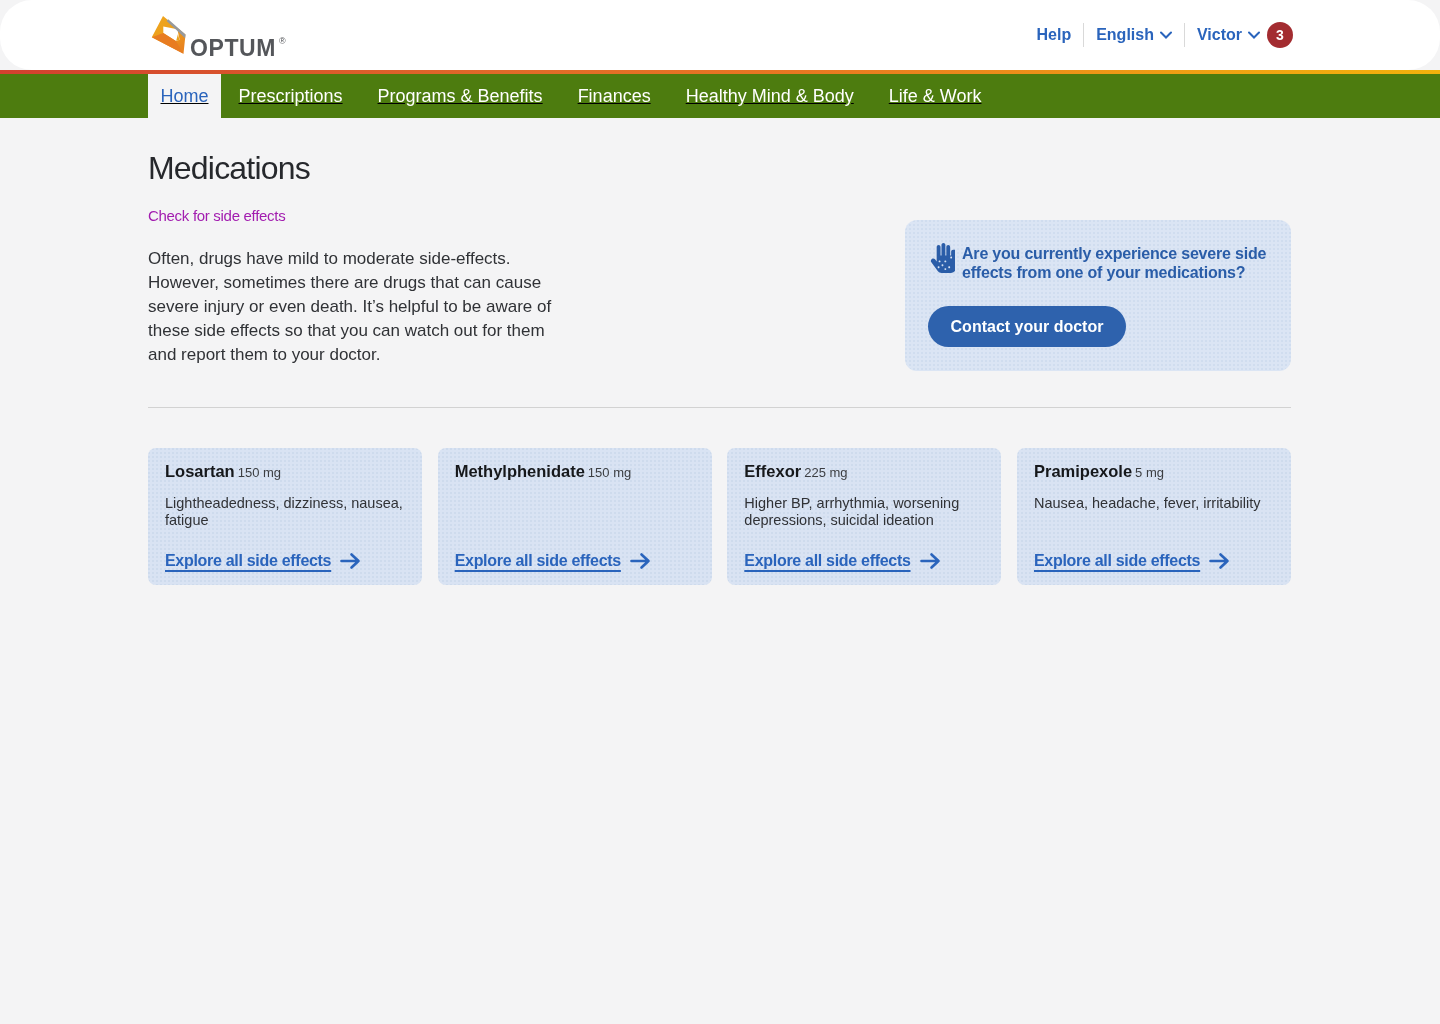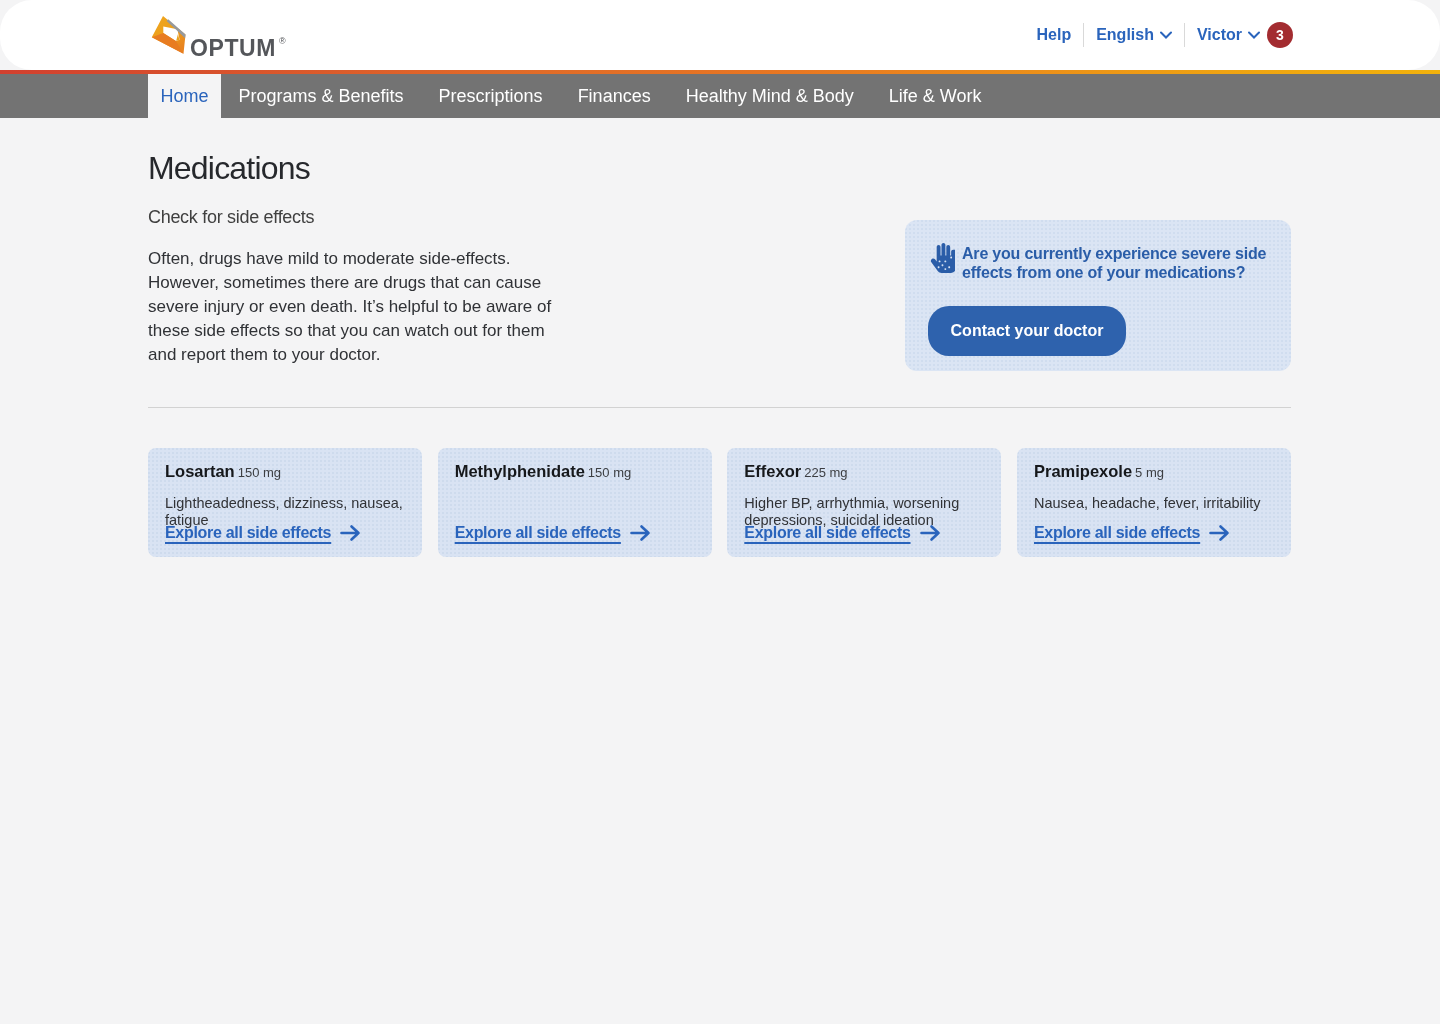--- a/index.html
+++ b/index.html
@@ -6,33 +6,33 @@
 * { margin:0; padding:0; box-sizing:border-box; }
 html,body { width:1440px; height:1024px; background:#f4f4f5; font-family:"Liberation Sans",sans-serif; position:relative; }
 .header { position:relative; height:70px; background:#ffffff;border-radius:32px; }
 .logo { position:absolute; left:151px; top:14px; }
 .hdr-right { position:absolute; right:147px; top:0; height:70px; display:flex; align-items:center; }
 .hdr-link { color:#2a64bc; font-weight:bold; font-size:16px; }
 .hdr-sep { width:1px; height:24px; background:#d9d9d9; margin:0 12px; }
 .chev { display:inline-block; margin-left:6px; }
 .badge { width:26px; height:26px; border-radius:50%; background:#a32c30; color:#fff; font-size:14px; font-weight:bold; display:flex; align-items:center; justify-content:center; margin-left:7px; }
 .grad { height:4px; background:linear-gradient(to right,#d2402f 0%,#e06a29 35%,#e87722 55%,#efa312 85%,#f2b20c 100%); }
-.nav { height:44px; background:#737373; display:flex; align-items:stretch; padding-left:148px; }
+.nav { height:44px; background:#4d7c0f; display:flex; align-items:stretch; padding-left:148px;text-decoration:underline; }
 .nav a { display:flex; align-items:center; padding:0 17.5px; color:#ffffff; font-size:18px; text-decoration:none; }
 .nav a.active { background:#f4f4f5; color:#2a64bc; width:73px; padding:0; justify-content:center; }
 h1 { position:absolute; left:148px; top:150px; font-size:32px; font-weight:normal; color:#26282c; letter-spacing:-0.8px; }
-h2 { position:absolute; left:148px; top:207px; font-size:18px; font-weight:normal; color:#404040; letter-spacing:-0.3px; }
+h2 { position:absolute; left:148px; top:207px; font-size:15px; font-weight:normal; color:#a21caf; letter-spacing:-0.3px; }
 .para { position:absolute; left:148px; top:247px; font-size:17px; line-height:24px; color:#303236; }
 .panel { position:absolute; left:905px; top:220px; width:386px; height:151px; background-color:#dbe5f4; background-image:radial-gradient(circle at 1px 1px, #d0ddef 0.8px, rgba(0,0,0,0) 1px); background-size:4px 4px; border-radius:12px; }
 .panel-head { position:absolute; left:57px; top:24px; width:330px; font-size:16px; line-height:19px; font-weight:bold; color:#2a5da8; letter-spacing:-0.2px; }
 .hand { position:absolute; left:23px; top:23px; }
-.btn { position:absolute; left:23px; top:86px; width:198px; height:50px; border-radius:21px; background:#2e62ad; color:#fff; font-weight:bold; font-size:16px; display:flex; align-items:center; justify-content:center; }
+.btn { position:absolute; left:23px; top:86px; width:198px; height:41px; border-radius:21px; background:#2e62ad; color:#fff; font-weight:bold; font-size:16px; display:flex; align-items:center; justify-content:center; }
 .divider { position:absolute; left:148px; width:1143px; top:407px; height:1px; background:#d2d2d2; }
 .cards { position:absolute; left:148px; top:448px; width:1143px; display:flex; justify-content:space-between; }
-.card { width:274px; height:109px; background-color:#d9e3f3; background-image:radial-gradient(circle at 1px 1px, #cedbed 0.8px, rgba(0,0,0,0) 1px); background-size:4px 4px; border-radius:8px; padding:14px 4px 0 17px; position:relative; }
+.card { width:274px; height:137px; background-color:#d9e3f3; background-image:radial-gradient(circle at 1px 1px, #cedbed 0.8px, rgba(0,0,0,0) 1px); background-size:4px 4px; border-radius:8px; padding:14px 4px 0 17px; position:relative; }
 .card h3 { font-size:16.5px; color:#16181b; display:inline; }
 .card .mg { font-size:13px; color:#3c3e42; margin-left:3px; }
 .card .fx { margin-top:14px; font-size:14.5px; line-height:17px; color:#303236; }
 .card .link { position:absolute; left:17px; bottom:15px; font-size:16px; font-weight:bold; color:#2a64bc; text-decoration:underline; text-decoration-thickness:2px; text-underline-offset:4px; letter-spacing:-0.3px; display:flex; align-items:flex-end; white-space:nowrap; }
 .card .link svg { margin-left:9px; }
 </style>
 </head>
 <body>
 <div class="header">
   <div class="logo">
@@ -63,22 +63,22 @@
     <span class="hdr-link">Victor</span>
     <svg class="chev" width="12" height="8" viewBox="0 0 12 8">
         <path d="M1 1.5 L6 6.5 L11 1.5" fill="none" stroke="#2a64bc" stroke-width="2" stroke-linecap="round"></path>
       </svg>
     <span class="badge">3</span>
   </div>
 </div>
 <div class="grad"></div>
 <div class="nav">
   <a class="active" href="#">Home</a>
+  <a href="#">Prescriptions</a>
   <a href="#">Programs &amp; Benefits</a>
-  <a href="#">Prescriptions</a>
   <a href="#">Finances</a>
   <a href="#">Healthy Mind &amp; Body</a>
   <a href="#">Life &amp; Work</a>
 </div>
 <h1>Medications</h1>
 <h2>Check for side effects</h2>
 <div class="para">Often, drugs have mild to moderate side-effects.<br>
 However, sometimes there are drugs that can cause<br>
 severe injury or even death. It’s helpful to be aware of<br>
 these side effects so that you can watch out for them<br>

